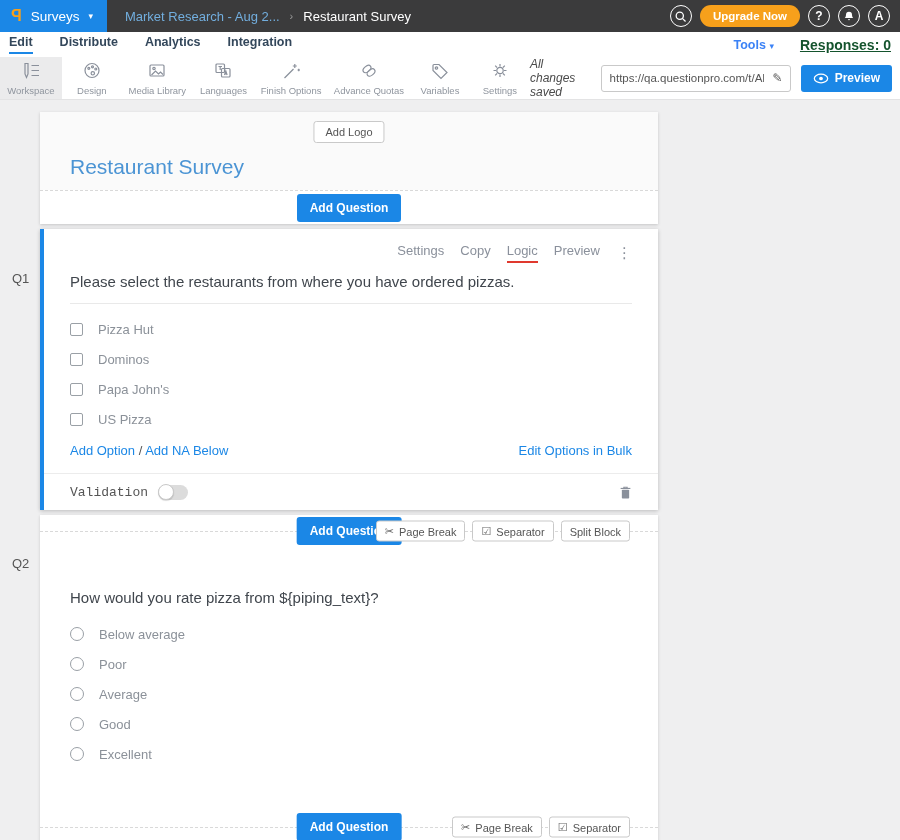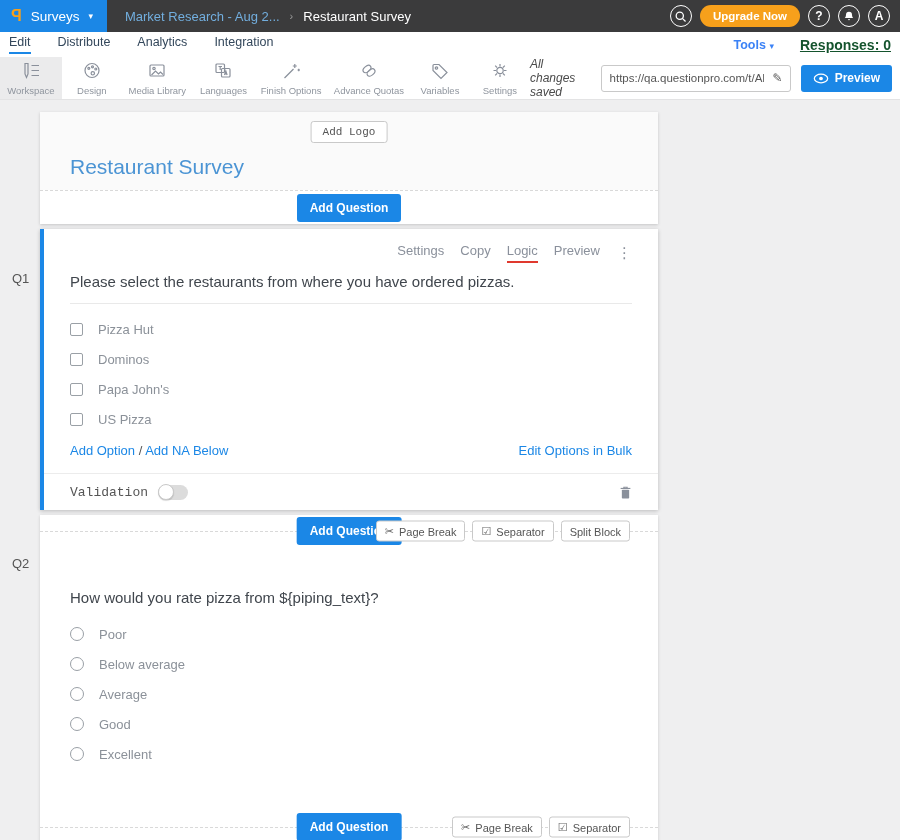--- a/index.html
+++ b/index.html
@@ -22,21 +22,21 @@
   .crumb-folder { color:#72aede; cursor:pointer; }
   .crumb-sep { color:#9a9a9a; font-size:11px; }
   .crumb-current { color:#fff; }
   .topbar-right { margin-left:auto; display:flex; align-items:center; gap:8px; padding-right:10px; }
   .circle-btn { width:22px; height:22px; border:1.5px solid #fff; border-radius:50%; display:flex; align-items:center; justify-content:center; color:#fff; font-size:12px; font-weight:bold; cursor:pointer; background:transparent; }
   .upgrade-btn { background:#f7a01b; color:#fff; font-size:11.5px; font-weight:bold; height:22px; border-radius:11px; padding:0 13px; display:flex; align-items:center; cursor:pointer; border:none; }
 
   
   .navrow { position:absolute; top:32px; left:0; right:0; height:25px; background:#fff; display:flex; align-items:center; }
   .nav-tabs { display:flex; gap:27px; padding-left:9px; }
-  .nav-tab { font-size:12.5px; font-weight:normal; color:#33475b; padding-bottom:3px; cursor:pointer; border-bottom:2px solid transparent; }
+  .nav-tab { font-size:12.5px; font-weight:bold; color:#33475b; padding-bottom:3px; cursor:pointer; border-bottom:2px solid transparent; }
   .nav-tab.active { border-bottom-color:#1b87e6; text-decoration:none; }
   .navrow-right { margin-left:auto; display:flex; align-items:center; gap:26px; padding-right:9px; }
   .tools-link { font-size:12.5px; font-weight:bold; color:#3b82f6; cursor:pointer; }
   .tools-link .caret { font-size:9px; }
   .responses-link { font-size:14px; font-weight:bold; color:#14532d; cursor:pointer;text-decoration:underline; }
 
   
   .toolbar { position:absolute; top:57px; left:0; right:0; height:43px; background:#fff; border-bottom:1px solid #e3e3e4; display:flex; align-items:stretch; }
   .tool { min-width:60px; padding:4px 10px 3px; display:flex; flex-direction:column; align-items:center; justify-content:space-between; cursor:pointer; }
   .tool.active { background:#ebebec; }
@@ -51,21 +51,21 @@
 
   
   .canvas { position:absolute; left:40px; top:112px; width:618px; }
   .gutter-label { position:absolute; font-size:13px; color:#555; }
   .gutter-q1 { left:12px; top:271px; }
   .gutter-q2 { left:12px; top:556px; }
   .gap { height:5px; }
 
   .block-a { background:#fff; box-shadow:0 1px 3px rgba(0,0,0,.18); }
   .header-card { background:#fafafa; height:78px; position:relative; }
-  .add-logo-btn { position:absolute; left:50%; top:9px; transform:translateX(-50%); background:#fff; border:1px solid #c9c9c9; border-radius:3px; font-size:11px; color:#555; padding:4px 11px; cursor:pointer;font-family:Liberation Mono, monospace; }
+  .add-logo-btn { position:absolute; left:50%; top:9px; transform:translateX(-50%); background:#fff; border:1px solid #c9c9c9; border-radius:3px; font-size:11px; color:#555; padding:4px 11px; cursor:pointer; }
   .survey-title { position:absolute; left:30px; top:43px; font-size:21px; color:#4b94d4; font-weight:400; }
   .addq-band { height:34px; border-top:1px dashed #d9d9d9; display:flex; align-items:center; justify-content:center; }
 
   .addq-btn { background:#1b87e6; border:none; color:#fff; font-size:12px; font-weight:bold; padding:7px 13px; border-radius:3px; cursor:pointer; }
 
   .q1-card { background:#fff; border-left:4px solid #1b87e6; box-shadow:0 1px 4px rgba(0,0,0,.22); padding:0 26px; }
   .q-menu { display:flex; justify-content:flex-end; align-items:center; gap:16px; padding-top:14px; font-size:13px; color:#8a909b; }
   .q-menu-item { cursor:pointer; padding-bottom:3px; border-bottom:2px solid transparent; }
   .q-menu-item.active { border-bottom-color:#e0392e; }
   .kebab-btn { font-size:15px; color:#8a909b; cursor:pointer; margin-left:1px; }
@@ -313,25 +313,25 @@
           </button>
       </div>
     </div>
 
     <div class="q2-body">
       <div class="q2-text">How would you rate pizza from ${piping_text}?</div>
       <div class="q2-options">
 
       <div class="opt-row">
           <span class="radio-circle"></span>
+          <span class="opt-label">Below average</span>
+        </div>
+          <div class="opt-row">
+          <span class="radio-circle"></span>
           <span class="opt-label">Poor</span>
-        </div>
-          <div class="opt-row">
-          <span class="radio-circle"></span>
-          <span class="opt-label">Below average</span>
         </div>
           <div class="opt-row">
           <span class="radio-circle"></span>
           <span class="opt-label">Average</span>
         </div>
           <div class="opt-row">
           <span class="radio-circle"></span>
           <span class="opt-label">Good</span>
         </div>
           <div class="opt-row">

